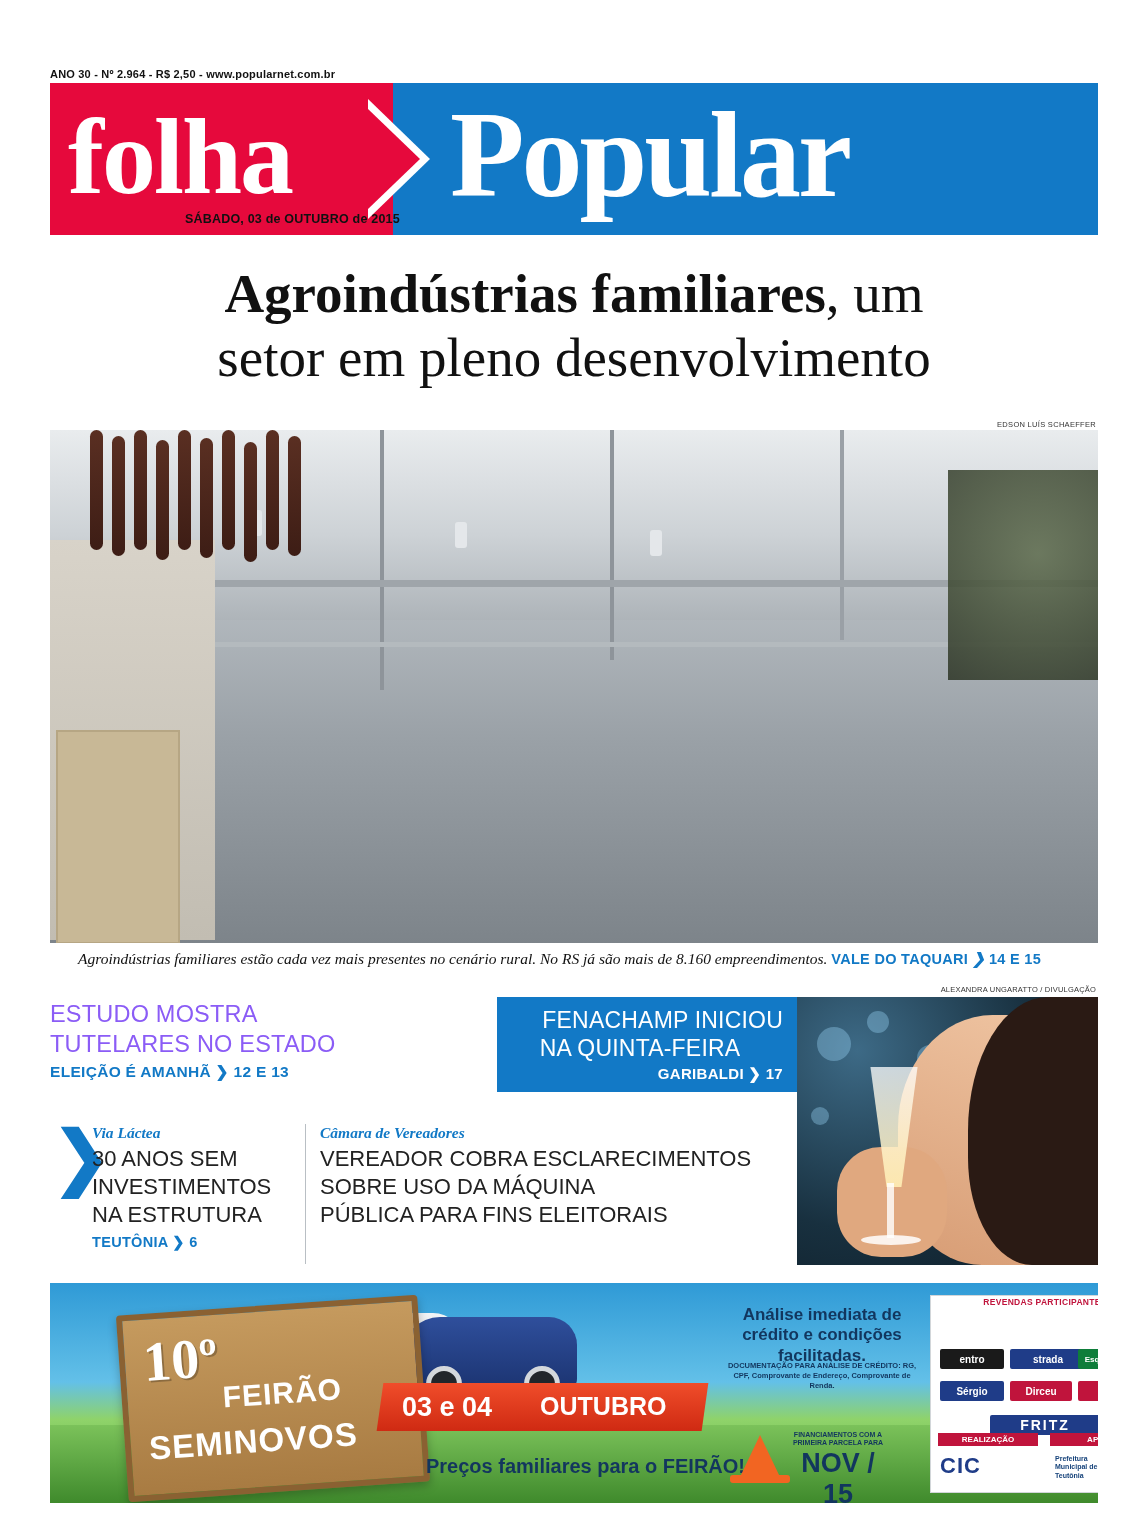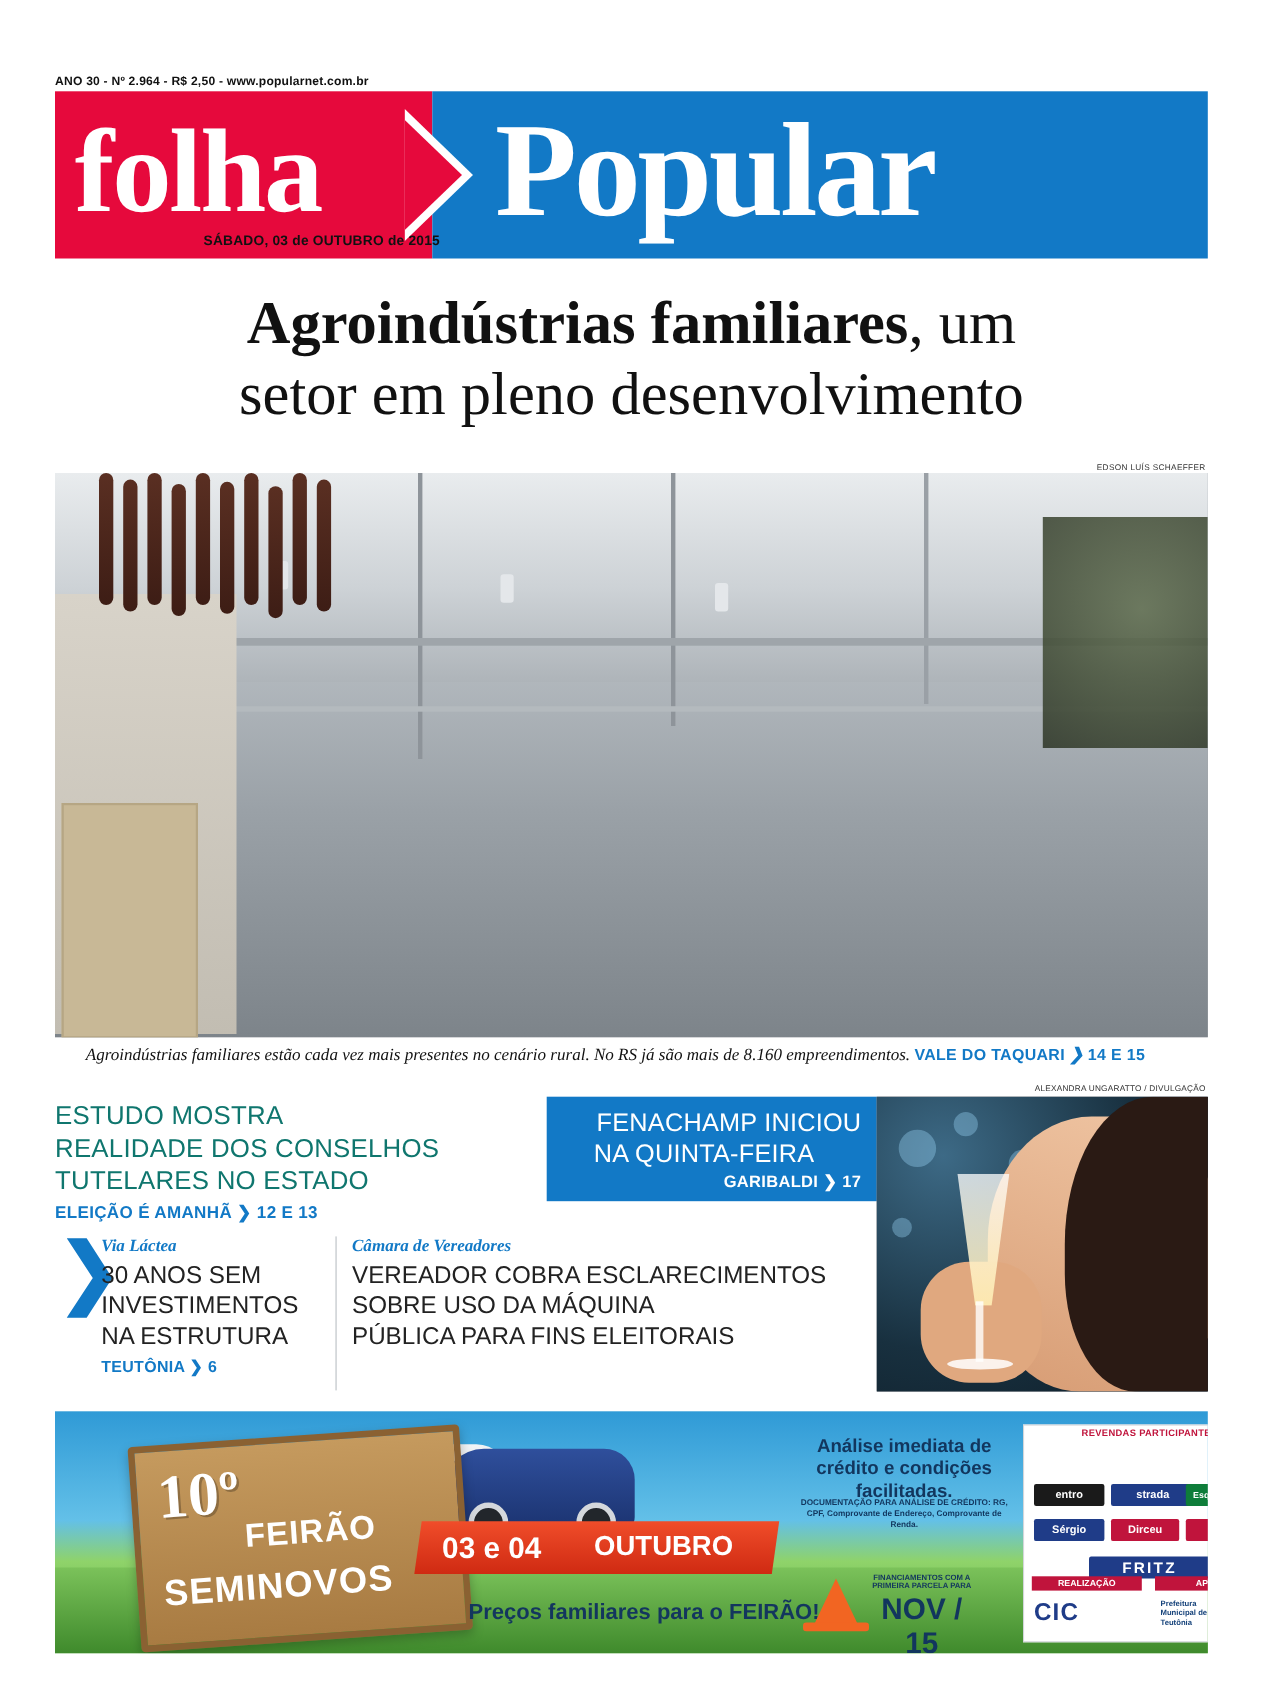--- a/index.html
+++ b/index.html
@@ -39,21 +39,21 @@
   .photo .boxes{position:absolute;left:6px;top:300px;width:120px;height:210px;background:#c8b896;border:2px solid #b6a684;}
   .photo .sausages{position:absolute;left:40px;top:0;width:230px;height:135px;}
   .photo .sausage{position:absolute;top:0;width:13px;height:120px;border-radius:7px;background:linear-gradient(180deg,#5a2f22,#3d1d15);}
 
   .caption{position:absolute;left:78px;top:950px;width:1000px;font-family:"Liberation Serif",serif;font-style:italic;font-size:15.5px;color:#111;}
   .caption .ref{font-family:"Liberation Sans",sans-serif;font-style:normal;font-weight:bold;font-size:14.5px;color:#1279c6;letter-spacing:.3px;}
   .caption .chev{color:#1279c6;font-weight:bold;}
 
   
   .lead-left{position:absolute;left:50px;top:1000px;width:430px;}
-  .lead-left .t{font-size:23.5px;line-height:1.26;color:#0f766e;letter-spacing:.2px;}
+  .lead-left .t{font-size:23.5px;line-height:1.26;color:#8b5cf6;letter-spacing:.2px;}
   .lead-left .ref{margin-top:4px;font-size:15.5px;font-weight:bold;color:#1279c6;letter-spacing:.3px;}
   .chevblue{color:#1279c6;font-weight:bold;}
   .bigchev{position:absolute;left:52px;top:1130px;font-size:70px;line-height:.8;color:#1279c6;font-family:"Liberation Serif",serif;font-weight:bold;}
   .col1{position:absolute;left:92px;top:1124px;width:200px;}
   .col2{position:absolute;left:320px;top:1124px;width:470px;}
   .kicker{font-size:15.5px;color:#1279c6;font-family:"Liberation Serif",serif;font-style:italic;font-weight:bold;margin-bottom:3px;}
   .coltext{font-size:22px;line-height:1.28;color:#222;}
   .colref{margin-top:5px;font-size:14.5px;font-weight:bold;color:#1279c6;letter-spacing:.3px;}
   .vline{position:absolute;top:1124px;width:1px;height:140px;background:#b9bfc4;}
 
@@ -160,21 +160,20 @@
 
   <div class="caption">
     <span>Agroindústrias familiares estão cada vez mais presentes no cenário rural. No RS já são mais de 8.160 empreendimentos.</span>
     <span class="ref">VALE DO TAQUARI</span>
     <span class="chev">❯</span>
     <span class="ref">14 E 15</span>
   </div>
 
   <div class="lead-left">
     <div class="t">ESTUDO MOSTRA</div>
-    <div class="t">REALIDADE DOS CONSELHOS</div>
     <div class="t">TUTELARES NO ESTADO</div>
     <div class="ref">
       <span>ELEIÇÃO É AMANHÃ</span>
       <span class="chevblue">❯</span>
       <span>12 E 13</span>
     </div>
   </div>
 
   <div class="bigchev">❯</div>
   <div class="col1">

